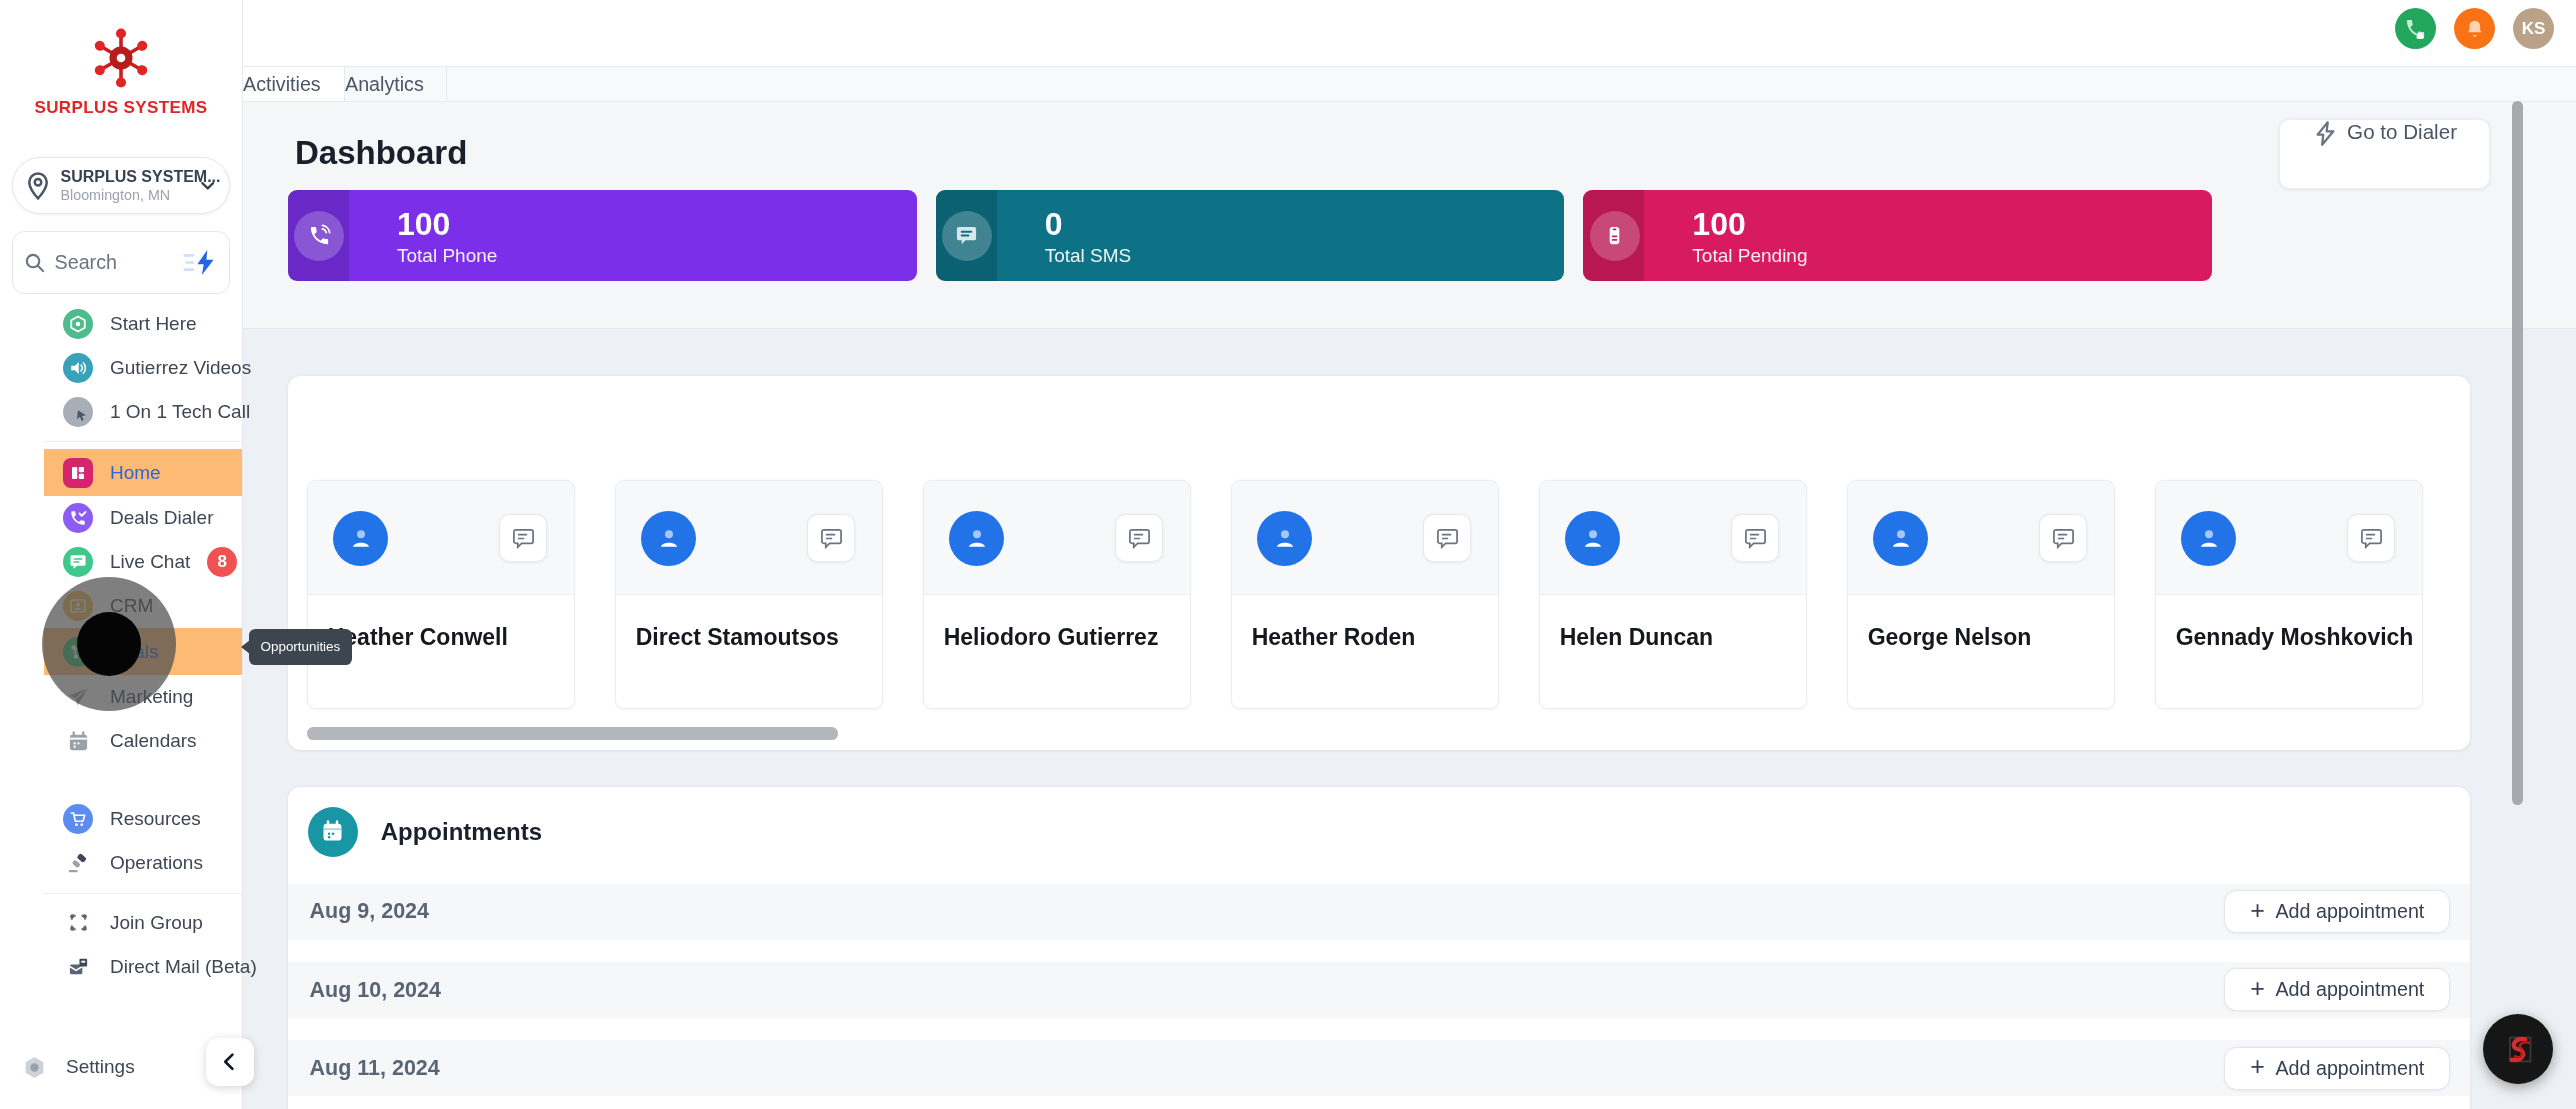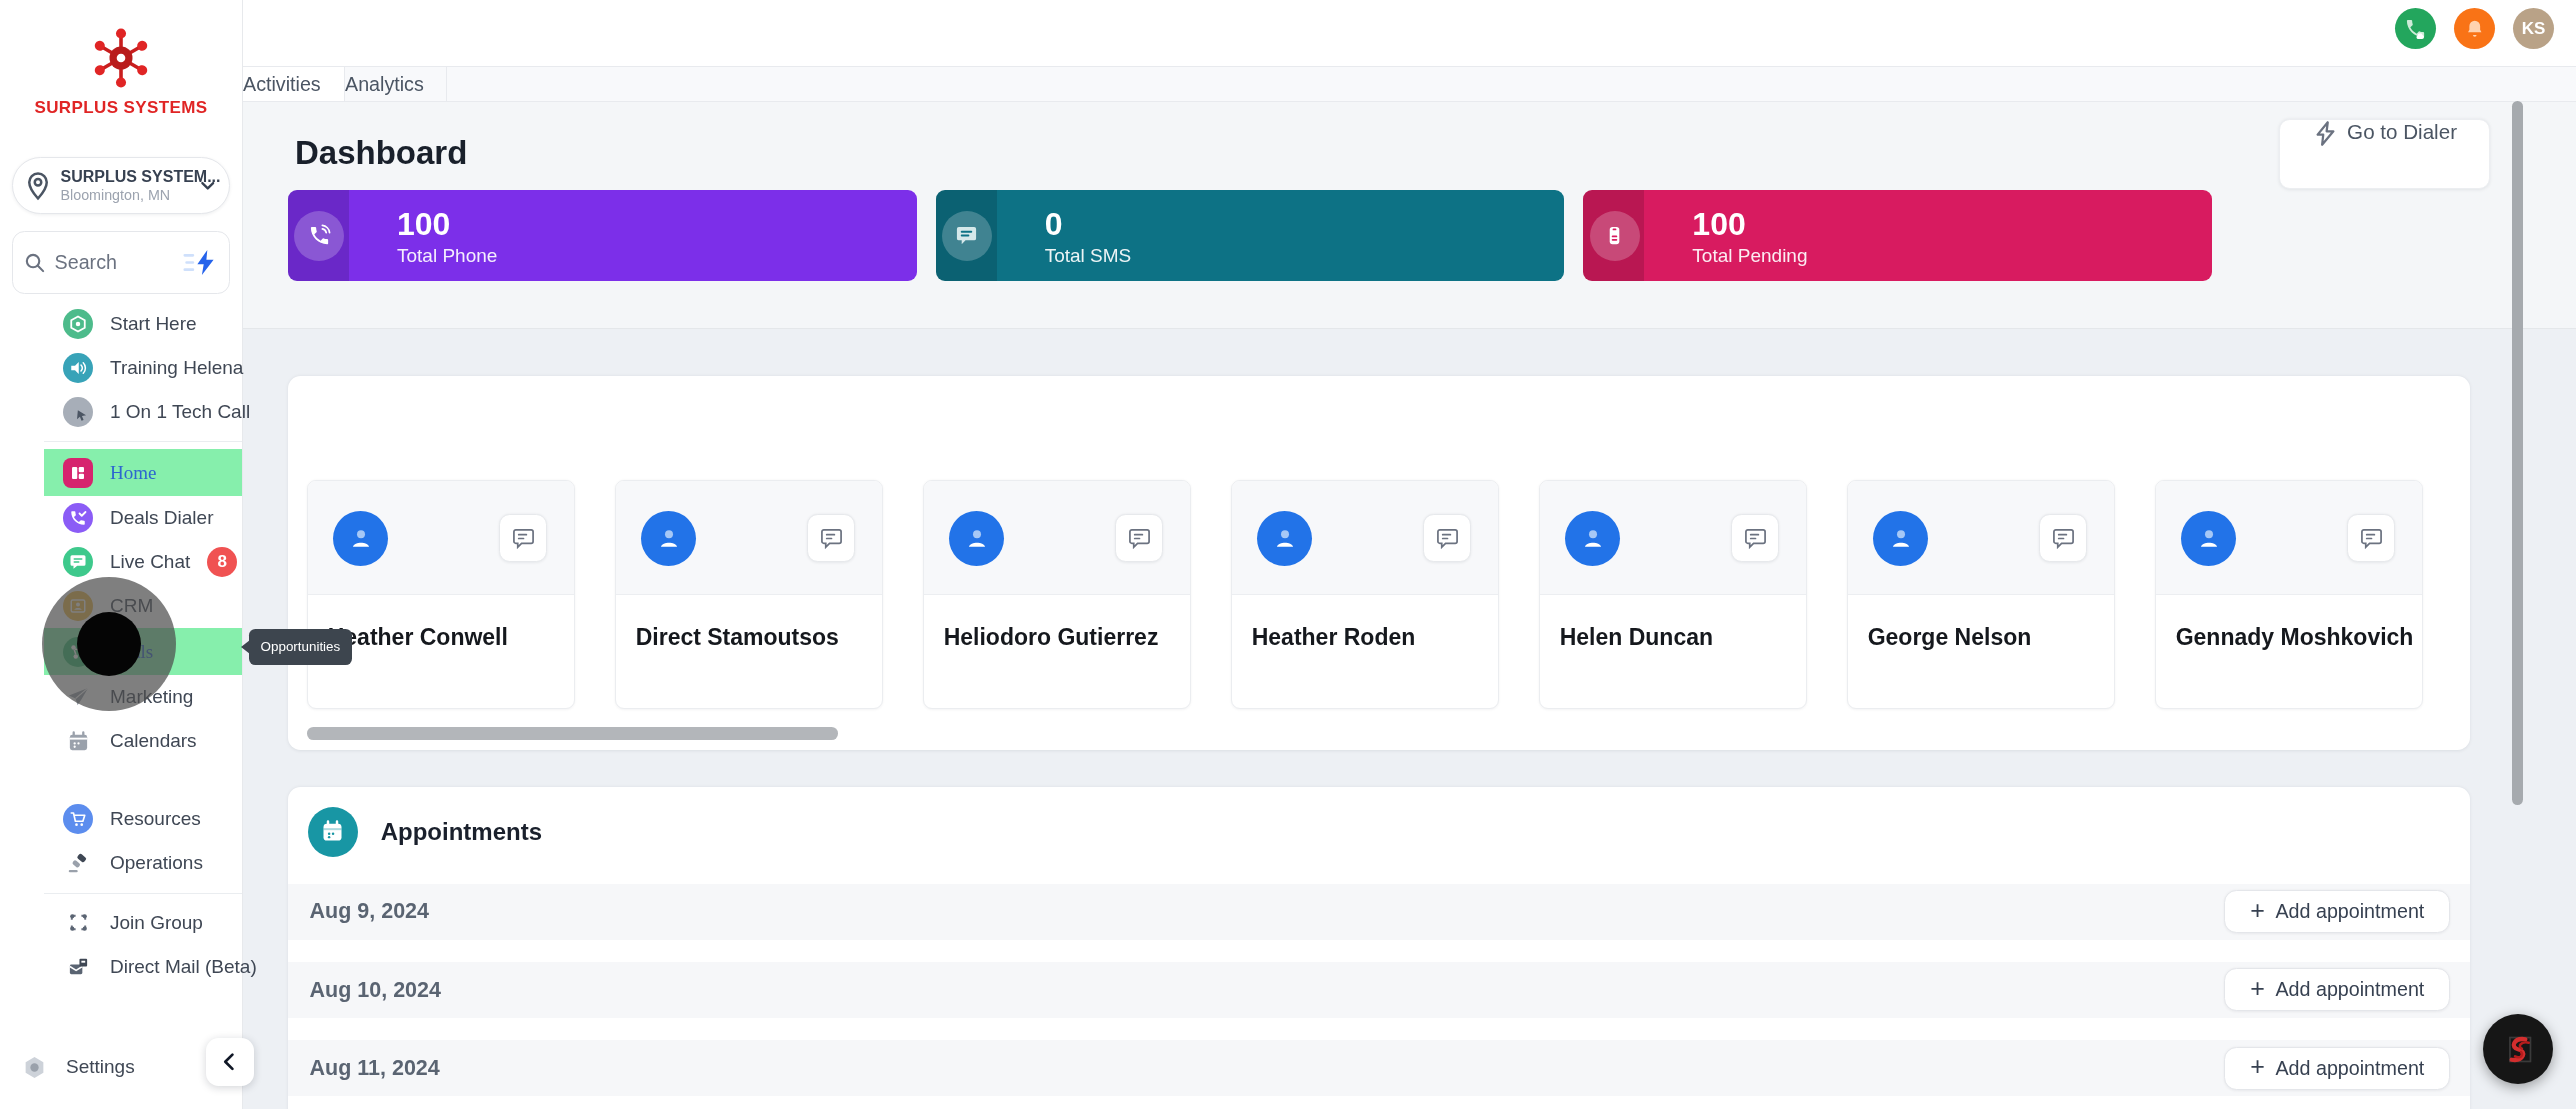--- a/index.html
+++ b/index.html
@@ -34,21 +34,21 @@
     border:none; outline:none; flex:1; min-width:0;
     font-size:19.7px; color:#374151; font-family:"Liberation Sans",sans-serif;
   }
   .search-input::placeholder { color:#6b7280; }
   .nav { position:absolute; top:302px; left:0; right:0; display:flex; flex-direction:column;padding-left:44px; }
   .nav-item {
     display:flex; align-items:center; gap:17px; height:44px;
     padding-left:19px; cursor:pointer;
   }
   .nav-item.tall { height:47px; }
-  .nav-item.active { background:#86efac;font-family:Liberation Serif, serif; }
+  .nav-item.active { background:#fdba74; }
   .nav-label { font-size:19px; color:#3f4754; white-space:nowrap; }
   .nav-item.active .nav-label { color:#2d66cf; }
   .nav-icon {
     width:30px; height:30px; border-radius:50%; flex:none;
     display:flex; align-items:center; justify-content:center;
   }
   .nav-icon.sq { border-radius:8px; }
   .nav-icon.plain { background:transparent; }
   .nav-badge {
     margin-left:auto; margin-right:16px; min-width:30px; height:30px;
@@ -256,21 +256,21 @@
       </span>
       <span class="nav-label">Start Here</span>
     </div>
     <div class="nav-item">
       <span class="nav-icon" style="background:#38a3b8">
         <svg width="18" height="18" viewBox="0 0 24 24">
             <polygon points="3,9 8,9 13,4 13,20 8,15 3,15" fill="#fff"></polygon>
             <path d="M16 8 a6 6 0 0 1 0 8 M19 5 a10 10 0 0 1 0 14" stroke="#fff" stroke-width="2" fill="none" stroke-linecap="round"></path>
           </svg>
       </span>
-      <span class="nav-label">Training Helena</span>
+      <span class="nav-label">Gutierrez Videos</span>
     </div>
     <div class="nav-item">
       <span class="nav-icon" style="background:#a7aeb8">
         <svg width="19.7" height="19.7" viewBox="0 0 24 24">
             <polygon points="12,10 22,16 17,17 19,22 16.5,23 14.5,18 11,21" fill="#4b5563"></polygon>
           </svg>
       </span>
       <span class="nav-label">1 On 1 Tech Call</span>
     </div>
 

